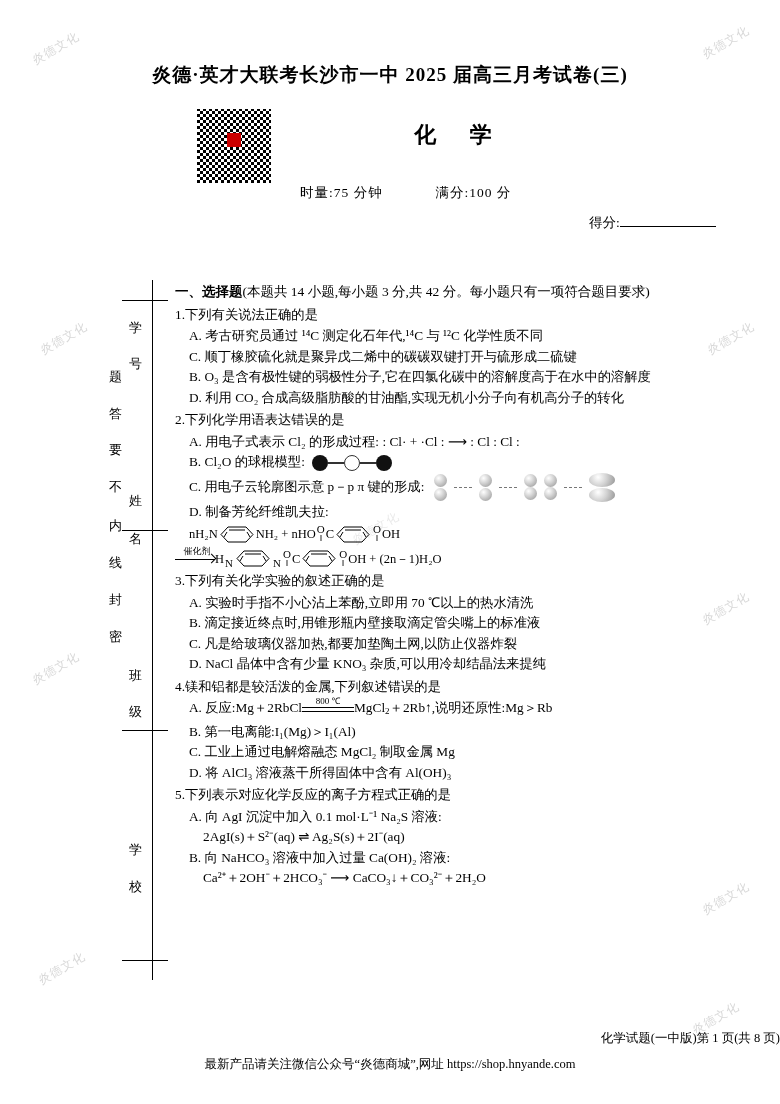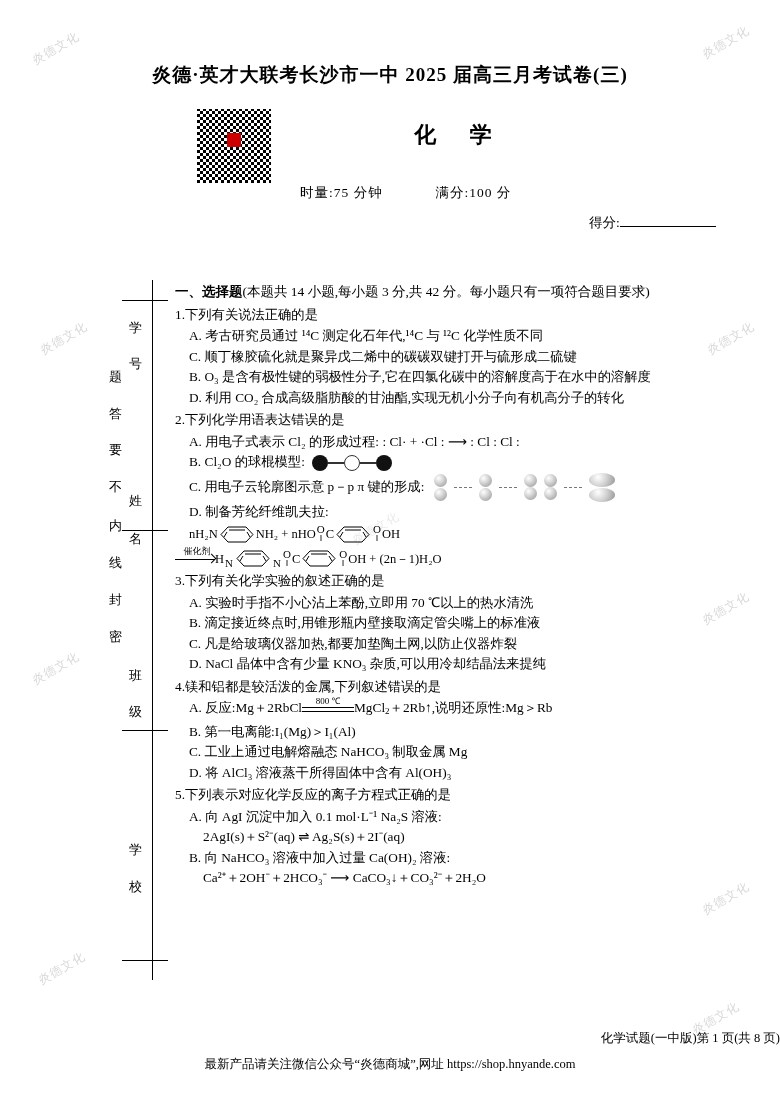--- a/index.html
+++ b/index.html
@@ -330,21 +330,21 @@
     </div>
 
     <div class="q">
       <div class="qhead">
         <span>4.</span><span>镁和铝都是较活泼的金属,下列叙述错误的是</span>
       </div>
       <div class="opt">
         A. 反应:Mg＋2RbCl<span class="eqarrow"><span class="top">800 ℃</span></span>MgCl<sub>2</sub>＋2Rb↑,说明还原性:Mg＞Rb
       </div>
       <div class="opt">B. 第一电离能:I₁(Mg)＞I₁(Al)</div>
-      <div class="opt">C. 工业上通过电解熔融态 NaHCO₃ 制取金属 Mg</div>
+      <div class="opt">C. 工业上通过电解熔融态 MgCl₂ 制取金属 Mg</div>
       <div class="opt">D. 将 AlCl₃ 溶液蒸干所得固体中含有 Al(OH)₃</div>
     </div>
 
     <div class="q">
       <div class="qhead">
         <span>5.</span><span>下列表示对应化学反应的离子方程式正确的是</span>
       </div>
       <div class="opt">A. 向 AgI 沉淀中加入 0.1 mol·L⁻¹ Na₂S 溶液:</div>
       <div class="opt2">2AgI(s)＋S²⁻(aq) ⇌ Ag₂S(s)＋2I⁻(aq)</div>
       <div class="opt">B. 向 NaHCO₃ 溶液中加入过量 Ca(OH)₂ 溶液:</div>

